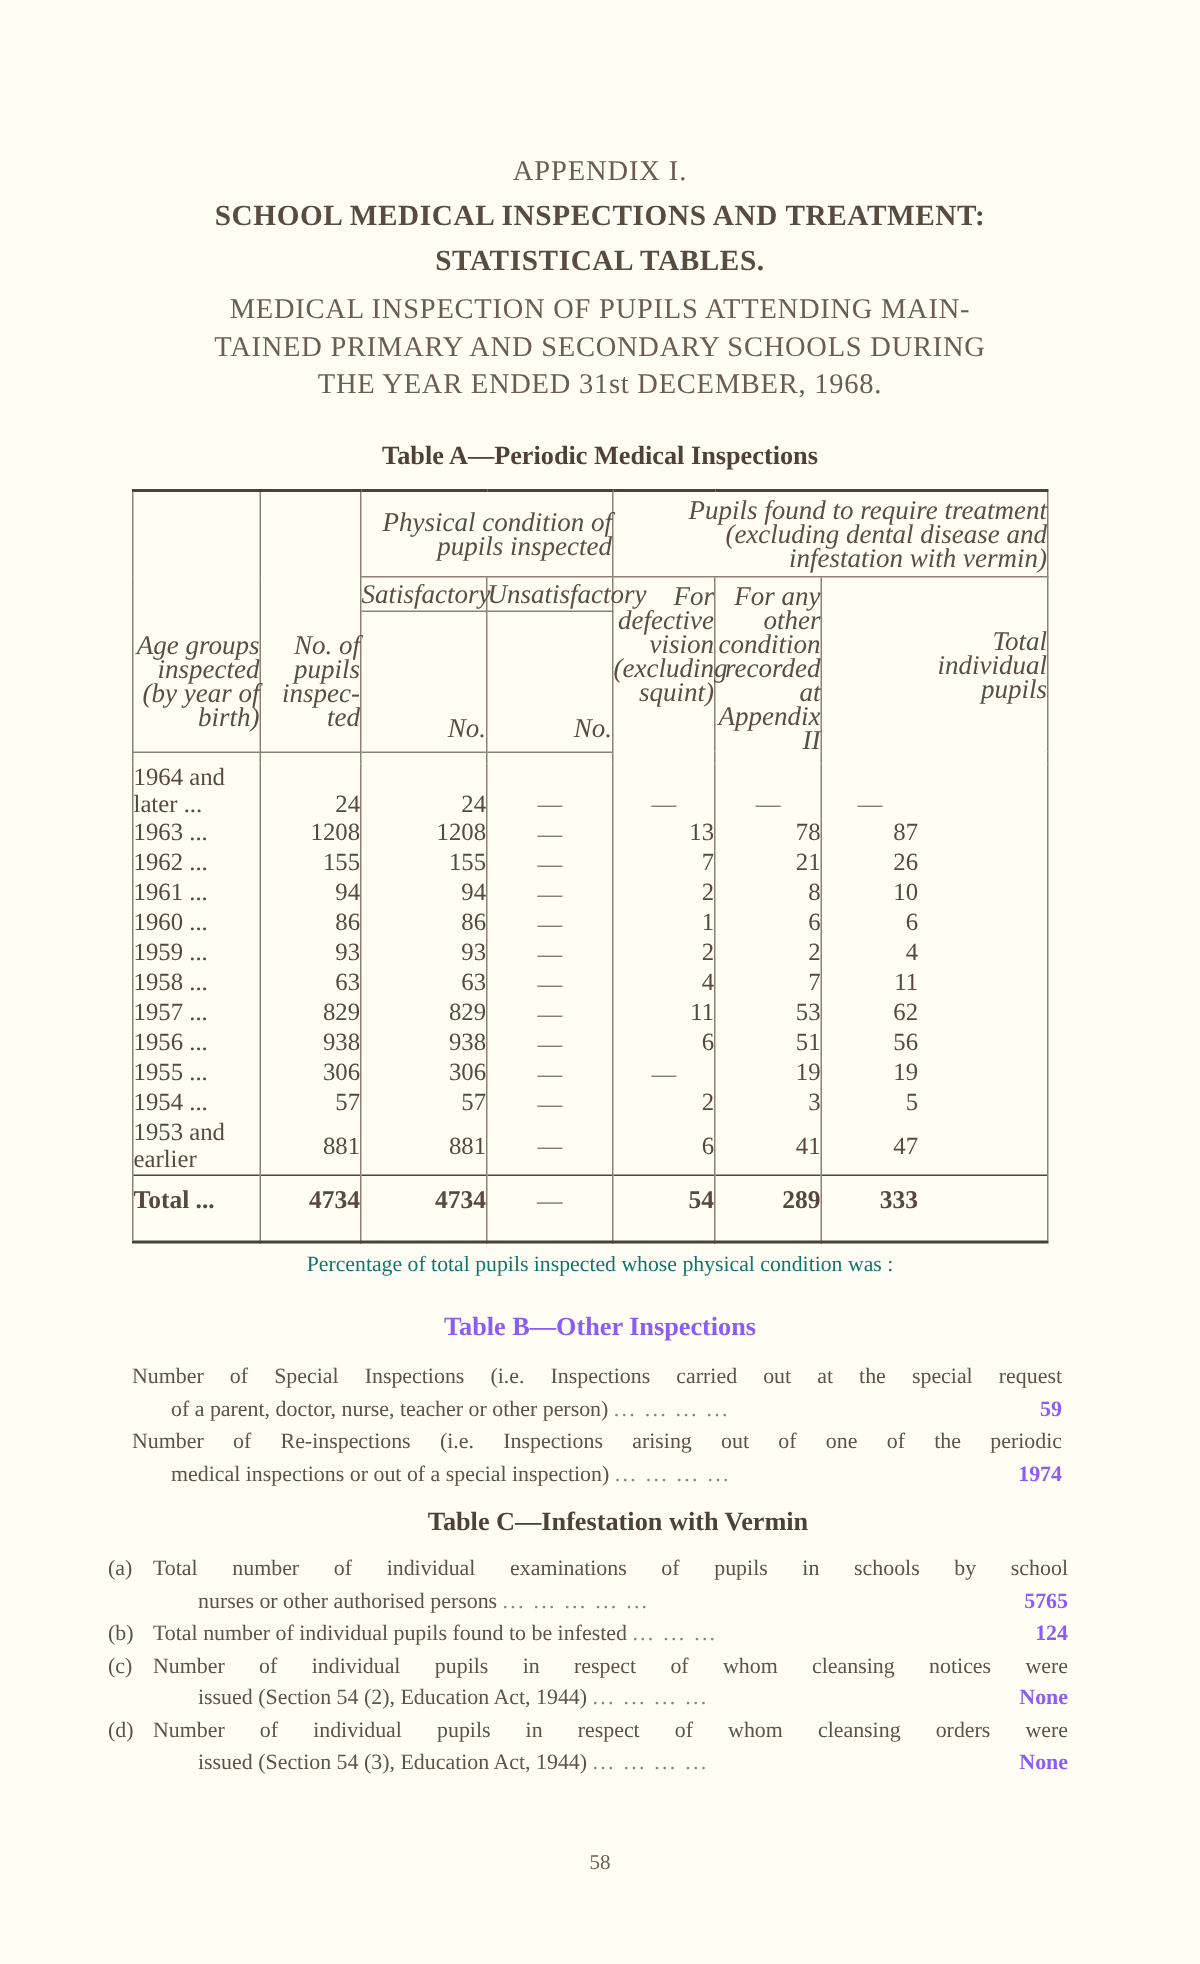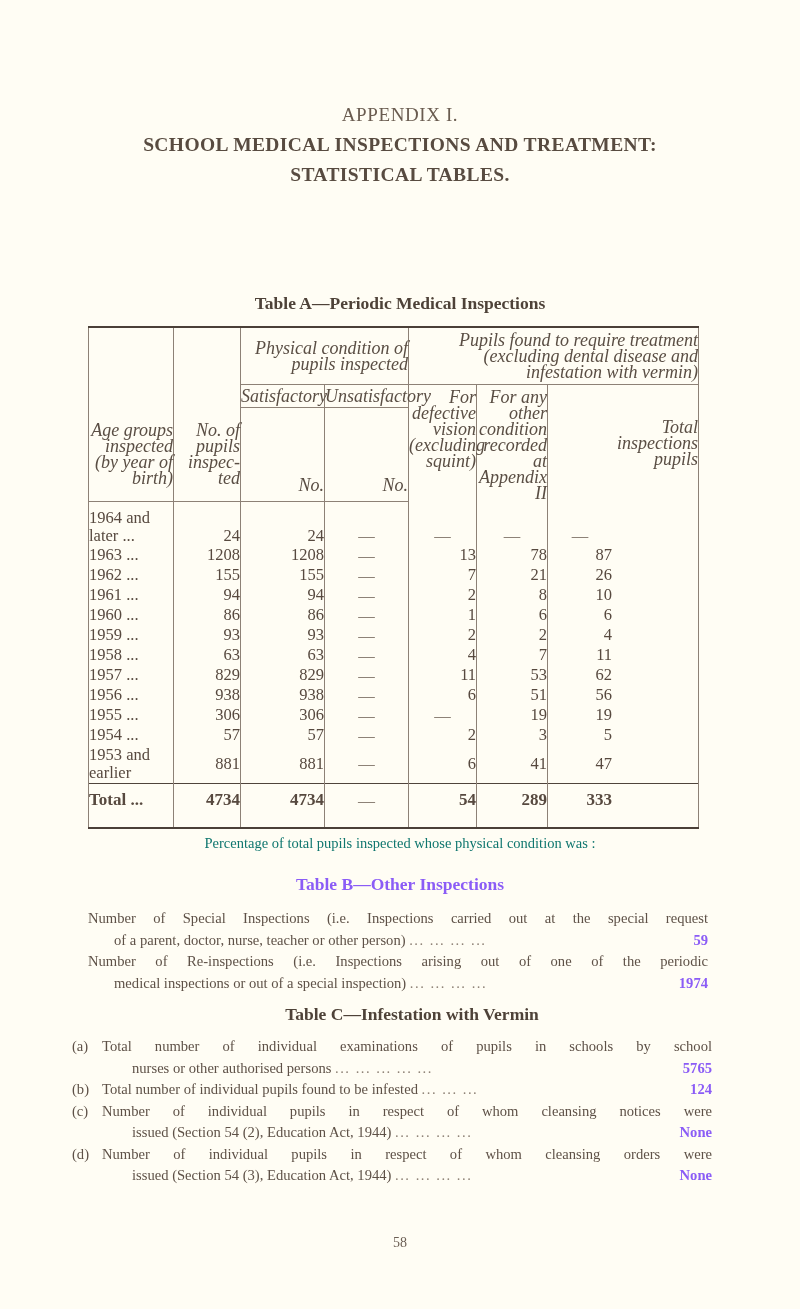--- a/index.html
+++ b/index.html
@@ -202,20 +202,25 @@
 </style>
 </head>
 <body>
 
 <div class="page">
 
   <div class="appendix-title">APPENDIX I.</div>
   <div class="main-title">SCHOOL MEDICAL INSPECTIONS AND TREATMENT:</div>
   <div class="main-title-2">STATISTICAL TABLES.</div>
 
+  <div class="intro">
+    <span class="ln">MEDICAL INSPECTION OF PUPILS ATTENDING MAIN-</span>
+    <span class="ln">TAINED PRIMARY AND SECONDARY SCHOOLS DURING</span>
+    <span class="ln">THE YEAR ENDED 31st DECEMBER, 1968.</span>
+  </div>
 
   <div class="table-a-caption">Table A—Periodic Medical Inspections</div>
 
   <div class="table-wrap">
     <table class="tbl">
       <colgroup>
         <col style="width:85px">
         <col style="width:67px">
         <col style="width:84px">
         <col style="width:84px">
@@ -251,21 +256,21 @@
           </td>
           <td class="hcell" rowspan="2" style="vertical-align:top;padding-top:4px">
             <div>For any</div>
             <div>other</div>
             <div>condition</div>
             <div>recorded at</div>
             <div>Appendix II</div>
           </td>
           <td class="hcell" rowspan="2">
             <div>Total</div>
-            <div>inspections</div>
+            <div>individual</div>
             <div>pupils</div>
           </td>
         </tr>
 
         <tr>
           <td class="hcell rule-b" style="height:84px">
             <div>Age groups</div>
             <div>inspected</div>
             <div>(by year of</div>
             <div>birth)</div>

